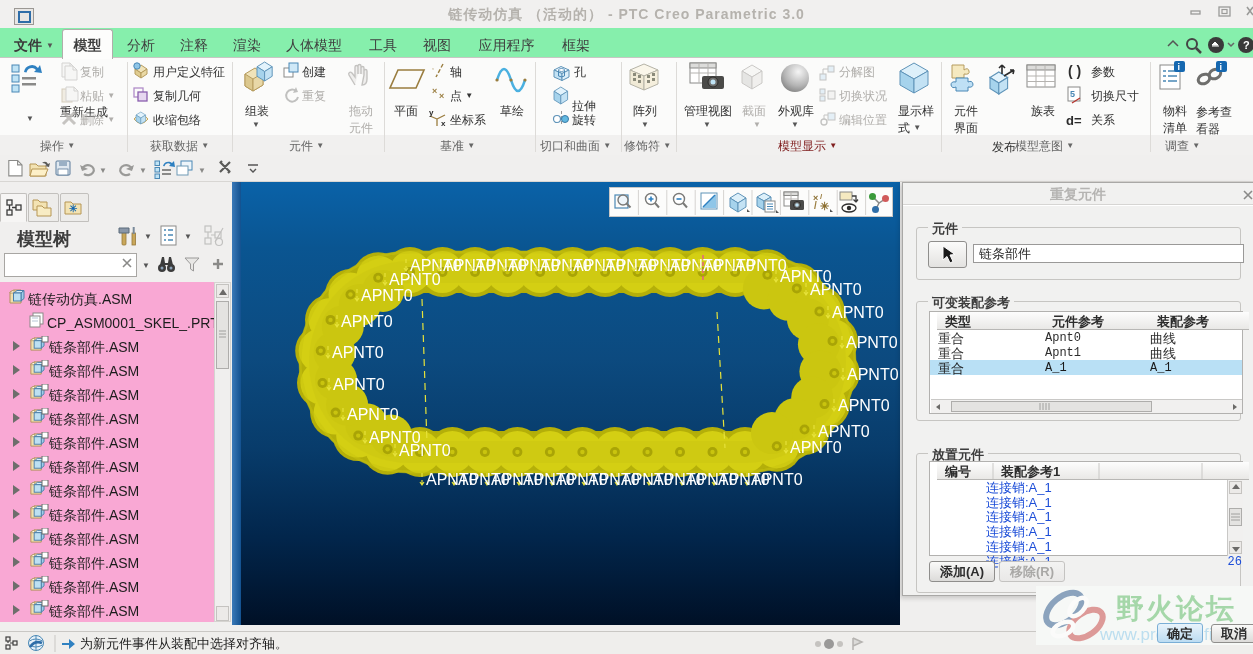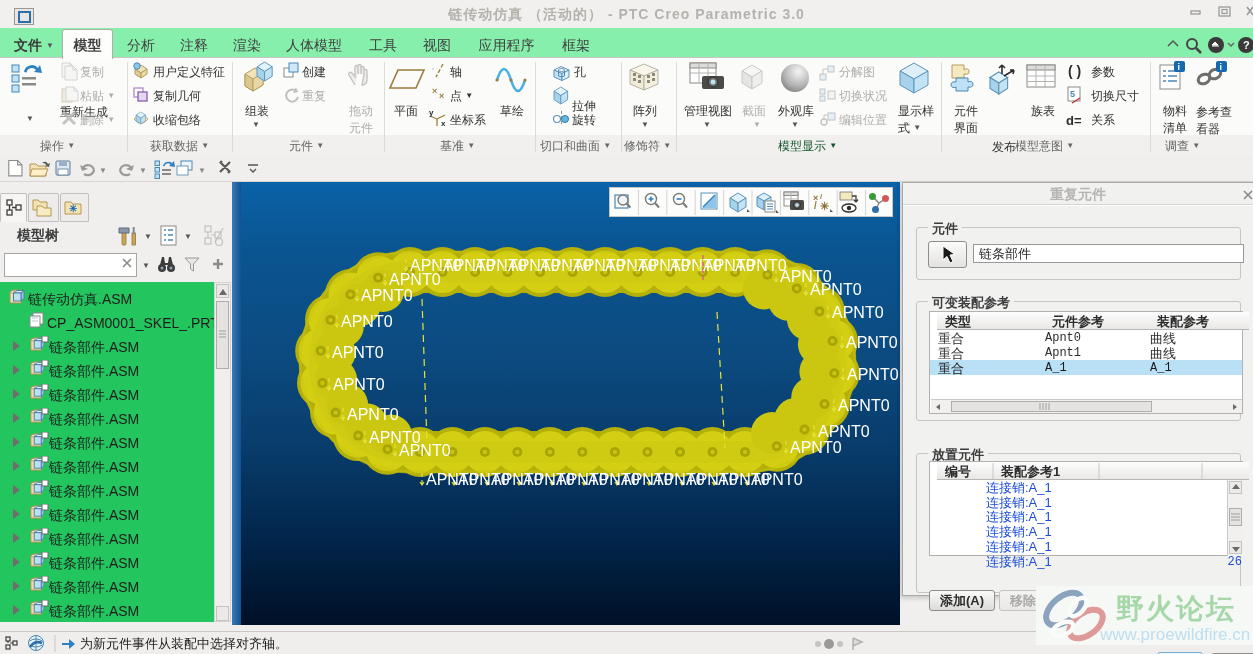--- a/index.html
+++ b/index.html
@@ -24,43 +24,43 @@
 .rlabelrow { position:absolute; left:0; top:77px; width:1253px; height:20px; background:#f1f0ef; }
 .rtxt { position:absolute; font-size:12px; color:#333; white-space:nowrap; }
 .rtxt.g { color:#b0aeab; }
 
 #qat { position:absolute; left:0; top:155px; width:1253px; height:27px; background:#f0efee; border-bottom:1px solid #d8d6d3; }
 
 #leftpanel { position:absolute; left:0; top:182px; width:232px; height:443px; background:#f0efee; }
 .lptab { position:absolute; top:11px; height:29px; background:#edecea; border:1px solid #c2c0bd; border-radius:2px 2px 0 0; }
 .lptab.active { background:#f6f5f4; border-bottom:1px solid #f6f5f4; }
 #lp-head { position:absolute; left:0; top:41px; width:232px; height:26px; }
-#lp-head .t { position:absolute; left:17px; top:4px; font-size:14px; font-weight:bold; color:#3d3d3d; }
+#lp-head .t { position:absolute; left:17px; top:4px; font-size:18px; font-weight:bold; color:#3d3d3d; }
 #lp-search { position:absolute; left:0; top:68px; width:232px; height:30px; }
 #lp-search input,.searchbox { position:absolute; left:4px; top:3px; width:133px; height:24px; background:#fff; border:1px solid #a8a6a3; }
-#tree { position:absolute; left:0; top:100px; width:214px; height:340px; background:#22c55e; overflow:hidden; }
+#tree { position:absolute; left:0; top:100px; width:214px; height:340px; background:#f9a8d4; overflow:hidden; }
 .titem { position:absolute; left:0; height:24px; font-size:14px; color:#1d1d1d; white-space:nowrap; }
 .titem .txt { position:absolute; top:4px; }
 #treescroll { position:absolute; left:214px; top:100px; width:17px; height:340px; background:#f0efee; border:1px solid #d5d3d0; }
 #sash { position:absolute; left:232px; top:182px; width:9px; height:443px; background:linear-gradient(90deg,#3a79b8,#13518f); }
 
 #viewport { position:absolute; left:241px; top:182px; width:659px; height:443px; background:linear-gradient(#0a62a8 0%, #0a5591 15%, #0c4a7f 40%, #083c6b 60%, #02264c 80%, #001026 100%); }
 #vtoolbar { position:absolute; left:368px; top:5px; width:284px; height:30px; background:#fcfcfb; border:1px solid #c9c7c4; }
 
 #statusbar { position:absolute; left:0; top:631px; width:1253px; height:23px; background:#efeeec; border-top:1px solid #c9c7c4; font-size:12px; color:#1b1b1b; }
 
 #dialog { z-index:10; position:absolute; left:902px; top:182px; width:351px; height:414px; background:#f1f1f0; border:1px solid #a9a8a6; border-right:none; box-shadow:-2px 2px 5px rgba(0,0,0,0.18); }
 #dialog .dtitle { position:absolute; left:0; top:3px; width:100%; text-align:center; color:#b5b4b2; font-size:14px; font-weight:bold; }
 #dialog .dsep { position:absolute; left:0; top:21px; width:100%; height:1px; background:#d6d5d3; box-shadow:0 1px 0 #fff; }
 .gbox { position:absolute; border:1px solid #c6c5c2; border-radius:3px; }
 .glabel { position:absolute; font-size:13px; font-weight:bold; color:#3c3c3c; background:#f1f1f0; padding:0 4px; }
 .dtable { position:absolute; background:#fff; border:1px solid #b2b1af; }
 .dthead { position:absolute; left:7px; top:0; width:100%; height:18px; background:linear-gradient(#fdfdfd,#e9e8e6); border-bottom:1px solid #b8b7b5; font-size:13px; font-weight:bold; color:#2c2c2c; }
 .mono { font-family:"Liberation Mono",monospace; }
-.btn { position:absolute; border:1px solid #8f8e8c; border-radius:3px; background:linear-gradient(#fafaf9,#dcdbd9); font-size:13px; font-weight:bold; color:#2d2d2d; text-align:center;margin-top:29px; }
+.btn { position:absolute; border:1px solid #8f8e8c; border-radius:3px; background:linear-gradient(#fafaf9,#dcdbd9); font-size:13px; font-weight:bold; color:#2d2d2d; text-align:center; }
 .btn.disabled { color:#a9a8a6; border-color:#c4c3c1; background:linear-gradient(#f3f3f2,#e9e8e7); }
 .scrtrack { background:#f1f0ef; border:1px solid #c9c8c6; }
 .scrthumb { background:#e4e3e1; border:1px solid #aeadab; }
 text { font-family:"Liberation Sans",sans-serif; }
 </style>
 </head>
 <body>
 <div id="app">
 
 <div id="titlebar">
@@ -108,21 +108,21 @@
   <div class="rsep" style="left:676px"></div>
   <div class="rsep" style="left:941px"></div>
   <div class="rsep" style="left:1150px"></div>
 
   <div class="rtxt" style="left:40px;top:80px;color:#666">操作 <span class="dd">▼</span></div>
   <div class="rtxt" style="left:150px;top:80px;color:#666">获取数据 <span class="dd">▼</span></div>
   <div class="rtxt" style="left:289px;top:80px;color:#666">元件 <span class="dd">▼</span></div>
   <div class="rtxt" style="left:440px;top:80px;color:#666">基准 <span class="dd">▼</span></div>
   <div class="rtxt" style="left:540px;top:80px;color:#666">切口和曲面 <span class="dd">▼</span></div>
   <div class="rtxt" style="left:624px;top:80px;color:#666">修饰符 <span class="dd">▼</span></div>
-  <div class="rtxt" style="left:778px;top:80px;color:#14532d">模型显示 <span class="dd">▼</span></div>
+  <div class="rtxt" style="left:778px;top:80px;color:#7f1d1d">模型显示 <span class="dd">▼</span></div>
   <div class="rtxt" style="left:1015px;top:80px;color:#666">模型意图 <span class="dd">▼</span></div>
   <div class="rtxt" style="left:1165px;top:80px;color:#666">调查 <span class="dd">▼</span></div>
 
   <div class="rtxt" style="left:19px;top:46px;margin-left:41px;">重新生成</div>
   <div class="rtxt" style="left:26px;top:54px;"><span class="dd" style="color:#555">▼</span></div>
   <div class="rtxt g" style="left:80px;top:6px;">复制</div>
   <div class="rtxt g" style="left:80px;top:30px;">粘贴 <span class="dd">▼</span></div>
   <div class="rtxt g" style="left:80px;top:54px;">删除 <span class="dd">▼</span></div>
 
   <div class="rtxt" style="left:153px;top:6px;">用户定义特征</div>

